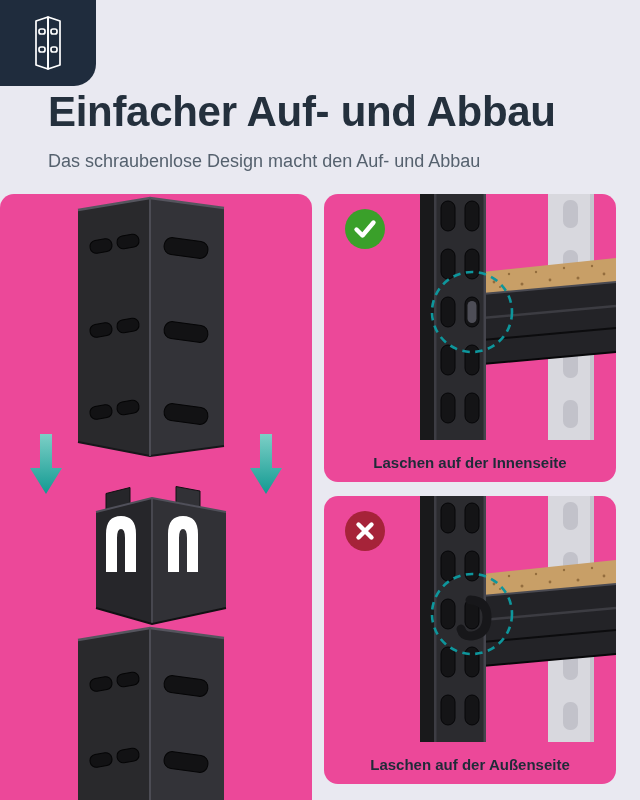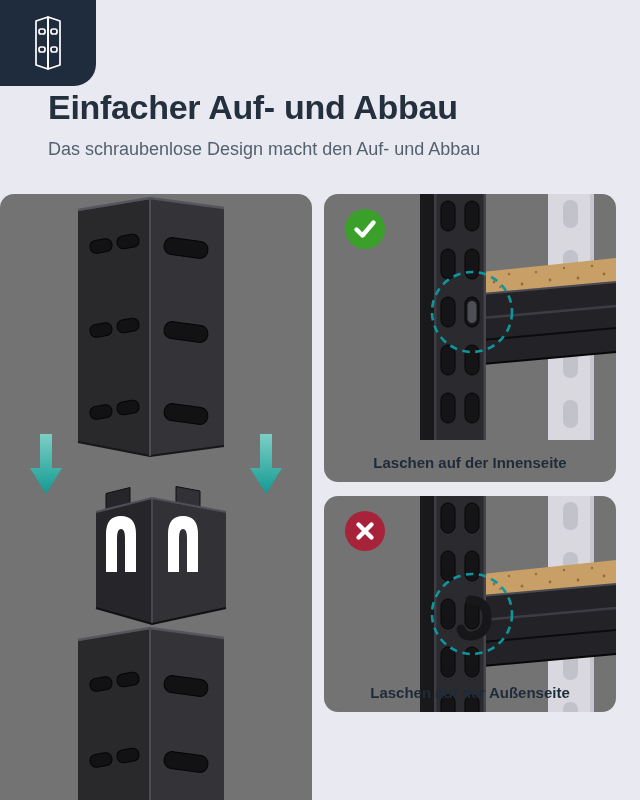--- a/index.html
+++ b/index.html
@@ -12,43 +12,43 @@
   }
   .badge {
     position:absolute; left:0; top:0;
     width:96px; height:86px;
     background:#1f2c3d;
     border-radius:0 0 22px 0;
     display:flex; align-items:center; justify-content:center;
   }
   .title {
     position:absolute; left:48px; top:88px;
-    font-size:34px; font-weight:700;
+    font-size:42px; font-weight:700;
     color:#24303d; letter-spacing:-0.3px;
     white-space:nowrap;
   }
   .subtitle {
-    position:absolute; left:48px; top:138px;
+    position:absolute; left:48px; top:150px;
     font-size:18px; line-height:1.32;
     color:#55616e;
   }
   .subtitle span { display:block; }
   .panel {
-    position:absolute; background:#737373; overflow:hidden;
+    position:absolute; background:#ec4899; overflow:hidden;
   }
   .left-panel {
     left:0; top:194px; width:312px; height:606px;
     border-radius:14px 14px 0 0;
   }
   .rp-top {
     left:324px; top:194px; width:292px; height:288px;
     border-radius:14px;
   }
   .rp-bottom {
-    left:324px; top:496px; width:292px; height:216px;
+    left:324px; top:496px; width:292px; height:288px;
     border-radius:14px;
   }
   .illus { position:absolute; left:0; top:0; display:block; }
   .status {
     position:absolute; left:21px; top:15px;
   }
   .caption {
     position:absolute; bottom:11px; left:0; right:0;
     text-align:center;
     font-size:15px; font-weight:700; color:#1f2b38;

